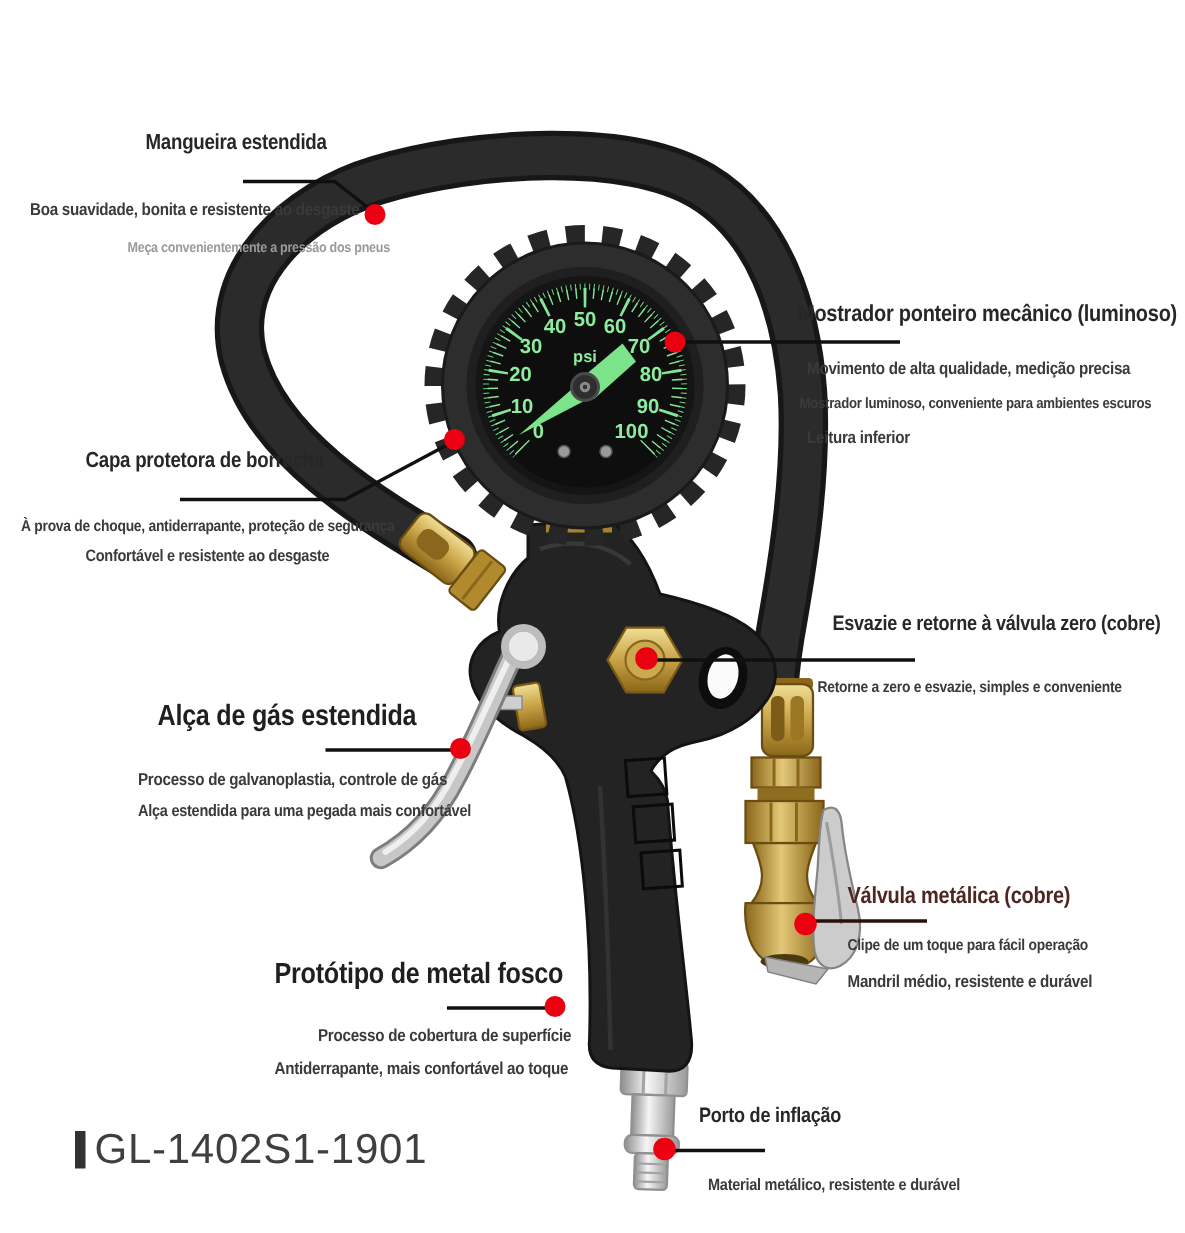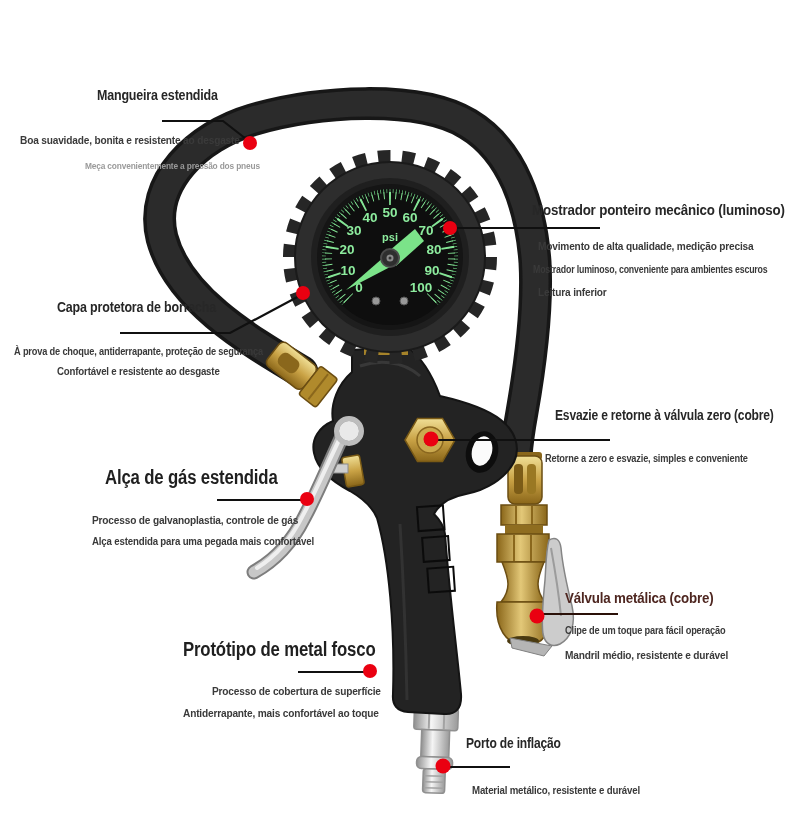--- a/index.html
+++ b/index.html
@@ -202,14 +202,18 @@
   <div class="lbl sub sub-sm" style="left:565px;top:624px;font-size:10.5px;">Clipe de um toque para fácil operação</div>
   <div class="lbl sub" style="left:565px;top:649px;">Mandril médio, resistente e durável</div>
 
   <div class="lbl title-lg" style="left:183px;top:638px;">Protótipo de metal fosco</div>
   <div class="lbl sub" style="left:212px;top:685px;">Processo de cobertura de superfície</div>
   <div class="lbl sub" style="left:183px;top:707px;">Antiderrapante, mais confortável ao toque</div>
 
   <div class="lbl title" style="left:466px;top:735px;font-size:14px;">Porto de inflação</div>
   <div class="lbl sub" style="left:472px;top:784px;font-size:11px;">Material metálico, resistente e durável</div>
 
+  <div class="model-row">
+    <div class="model-bar"></div>
+    <div class="model-text">GL-1402S1-1901</div>
+  </div>
 
 </div>
 
 </body></html>

